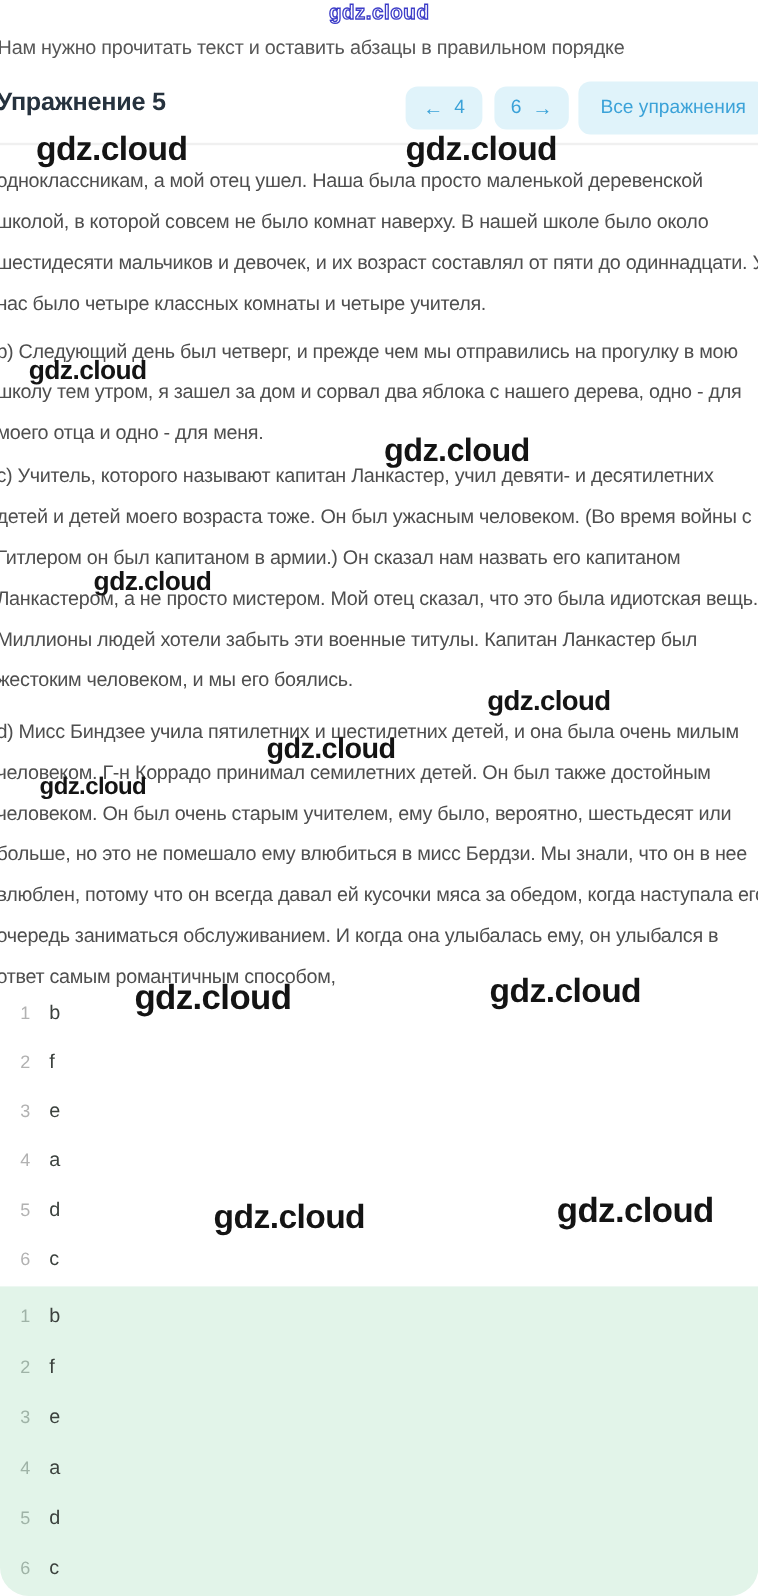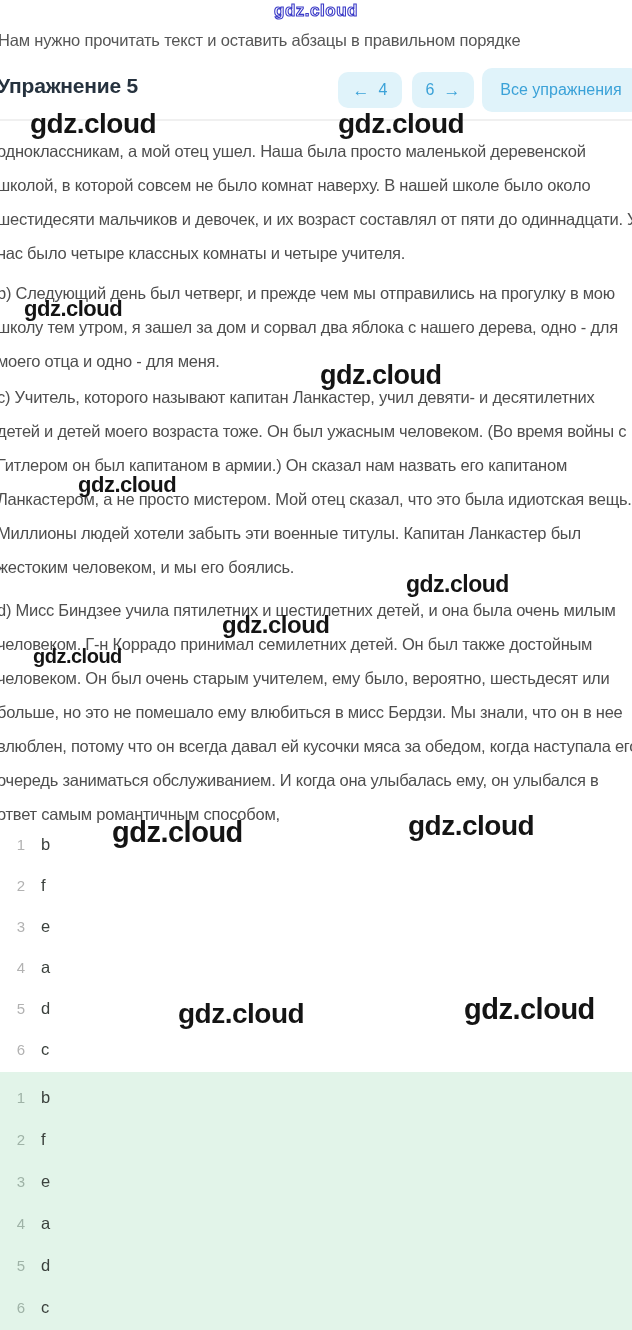--- a/index.html
+++ b/index.html
@@ -3,20 +3,21 @@
 <meta charset="utf-8">
 <style>
   * { margin:0; padding:0; box-sizing:border-box; }
   html,body { background:#ffffff; }
   .page {
     position:relative;
     width:632px; height:1330px;
     overflow:hidden;
     background:#ffffff;
     font-family:"Liberation Sans", sans-serif;
+    border-radius:24px;
   }
   
   .wm-top {
     position:absolute; top:1px; left:0; right:0;
     text-align:center;
     font-size:17px; font-weight:700;
     color:#4444cc;
     -webkit-text-fill-color:transparent;
     -webkit-text-stroke:1.1px #3c3cc8;
     letter-spacing:0.5px;

